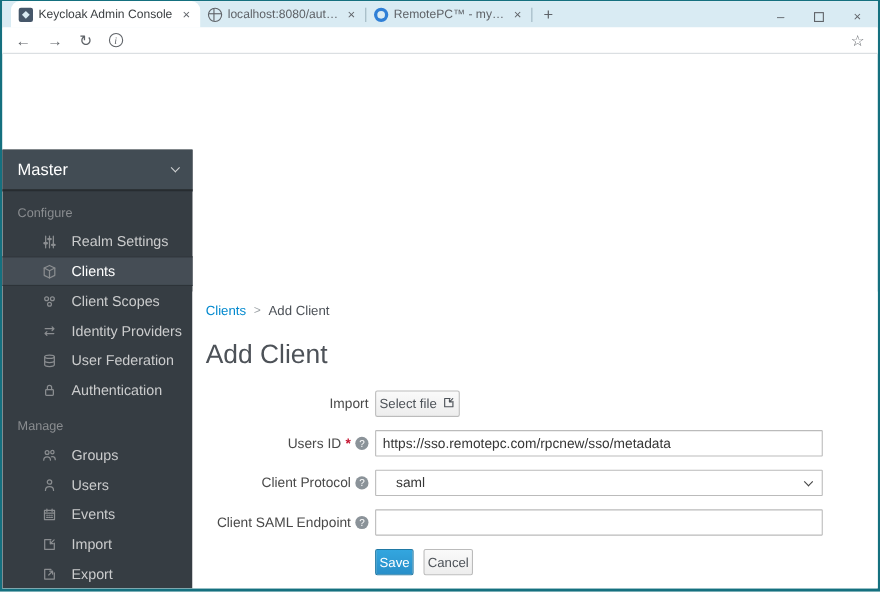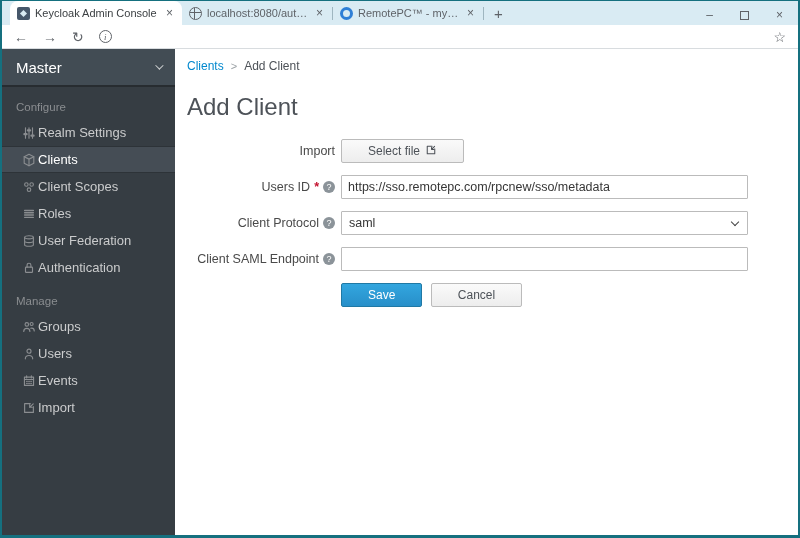--- a/index.html
+++ b/index.html
@@ -31,45 +31,45 @@
   .wc-restore { width:9px; height:9px; border:1px solid #5f6368; }
   
   .urlbar { height:24px; background:#fff; display:flex; align-items:center; padding:0 12px; border-bottom:1px solid #d8dcdf; flex-shrink:0; color:#5f6368; }
   .nav-ico { font-size:14px; margin-right:15px; line-height:1; }
   .info-ico { width:13px; height:13px; border:1px solid #5f6368; border-radius:50%; font-size:9px; display:inline-flex; align-items:center; justify-content:center; margin-right:8px; flex-shrink:0; font-style:italic; font-family:"Liberation Serif", serif; }
   .url-text { font-size:12px; white-space:nowrap; overflow:hidden; }
   .url-host { color:#202124; }
   .url-path { color:#7e868b; }
   .star-ico { margin-left:auto; font-size:14px; color:#5f6368; }
   
-  .app { flex:1; display:flex; overflow:hidden; }
+  .app { flex:1; display:flex; overflow:hidden;align-items:flex-end; }
   .sidebar { width:173px; background:#363d43; flex-shrink:0; display:flex; flex-direction:column; }
   .realm-header { height:38px; background:#424c54; border-bottom:2px solid #272c30; display:flex; align-items:center; padding:0 14px; color:#fff; font-size:15px; flex-shrink:0; }
   .realm-chev { margin-left:auto; width:6px; height:6px; border-right:1.5px solid #cfd1d2; border-bottom:1.5px solid #cfd1d2; transform:rotate(45deg) translateY(-2px); }
   .side-section { font-size:11.5px; color:#8a8d90; padding:14px 0 6px 14px; }
-  .side-item { height:27px; display:flex; align-items:center; padding-left:20px; gap:2px; color:#cbcccd; font-size:13px; }
+  .side-item { height:27px; display:flex; align-items:center; padding-left:36px; gap:13px; color:#cbcccd; font-size:13px; }
   .side-item.selected { background:#454d55; border-top:1px solid #2d3338; border-bottom:1px solid #2d3338; color:#fff; }
   .side-icon { width:14px; height:14px; flex-shrink:0; }
   .side-icon svg { width:14px; height:14px; stroke:#8a8d90; fill:none; stroke-width:1.3; stroke-linecap:round; stroke-linejoin:round; }
   
   .content { flex:1; background:#fff; padding:10px 0 0 12px; overflow:hidden; }
   .breadcrumb { display:flex; align-items:center; gap:7px; font-size:12px; }
   .crumb-link { color:#0088ce; }
   .crumb-sep { color:#9aa0a4; font-size:11px; }
   .crumb-current { color:#4d5258; }
   .page-title { font-size:24px; font-weight:300; color:#4d5258; margin:20px 0 18px; }
   .form-row { display:flex; align-items:center; margin-bottom:12px; }
   .form-label { width:148px; flex-shrink:0; display:flex; justify-content:flex-end; align-items:center; gap:4px; font-size:12.5px; color:#4a4a4a; }
   .req { color:#c4122f; font-weight:bold; }
   .help-ico { width:12px; height:12px; border-radius:50%; background:#8b9399; color:#fff; font-size:9px; display:inline-flex; align-items:center; justify-content:center; flex-shrink:0; }
   .field { width:407px; margin-left:6px; }
   .txt { width:100%; height:24px; border:1px solid #bbb; border-radius:1px; padding:2px 6px; font-family:"Liberation Sans", sans-serif; font-size:12.5px; color:#363636; }
-  .sel { position:relative; width:100%; height:24px; border:1px solid #bbb; border-radius:1px; padding:0 24px 0 7px; font-size:12.5px; color:#363636; display:flex; align-items:center; background:#fff; }
+  .sel { position:relative; width:100%; height:24px; border:1px solid #bbb; border-radius:1px; padding:0 24px 0 18px; font-size:12.5px; color:#363636; display:flex; align-items:center; background:#fff; }
   .sel-chev { position:absolute; right:9px; top:7px; width:6px; height:6px; border-right:1.5px solid #444; border-bottom:1.5px solid #444; transform:rotate(45deg); }
-  .btn { display:inline-flex; align-items:center; gap:5px; height:24px; padding:0 26px; font-size:12px; border-radius:2px; }
+  .btn { display:inline-flex; align-items:center; gap:5px; height:24px; padding:0 3px; font-size:12px; border-radius:2px; }
   .btn-default { background:linear-gradient(#fafafa,#ededed); border:1px solid #bbb; color:#4d5258; }
   .btn-primary { background:linear-gradient(#33a6df,#288fc9); border:1px solid #2079a5; color:#fff; margin-right:4px; }
   .btn-row { }
   .file-ico svg { width:12px; height:12px; stroke:#4d5258; fill:none; stroke-width:1.4; stroke-linecap:round; stroke-linejoin:round; }
 </style>
 </head>
 <body>
 
 <div id="window">
 
@@ -134,23 +134,23 @@
       <div class="side-item">
         <span class="side-icon"><svg viewBox="0 0 16 16">
               <circle cx="5" cy="5.2" r="2"></circle>
               <circle cx="11" cy="5.2" r="2"></circle>
               <circle cx="8" cy="11" r="2"></circle>
             </svg></span>
         <span>Client Scopes</span>
       </div>
       <div class="side-item">
         <span class="side-icon"><svg viewBox="0 0 16 16">
-              <path d="M3 4h10M3 6.6h10M3 9.2h10M3 11.8h10" stroke-width="1.6"></path>
-            </svg></span>
-        <span>Roles</span>
+              <path d="M3.5 5.5h9M10.7 3.6l1.9 1.9-1.9 1.9M12.5 10.5h-9M5.3 8.6l-1.9 1.9 1.9 1.9"></path>
+            </svg></span>
+        <span>Identity Providers</span>
       </div>
       <div class="side-item">
         <span class="side-icon"><svg viewBox="0 0 16 16">
               <ellipse cx="8" cy="3.8" rx="5" ry="1.8"></ellipse>
               <path d="M3 3.8v8.4c0 1 2.2 1.8 5 1.8s5-.8 5-1.8V3.8M3 8c0 1 2.2 1.8 5 1.8S13 9 13 8"></path>
             </svg></span>
         <span>User Federation</span>
       </div>
       <div class="side-item">
         <span class="side-icon"><svg viewBox="0 0 16 16">
@@ -185,20 +185,27 @@
               <path d="M5 8.4h1.3M7.4 8.4h1.3M9.8 8.4h1.3M5 10.7h1.3M7.4 10.7h1.3M9.8 10.7h1.3" stroke-width="1.1"></path>
             </svg></span>
         <span>Events</span>
       </div>
       <div class="side-item">
         <span class="side-icon"><svg viewBox="0 0 16 16">
               <path d="M13 6.5V13H3V3h6.5"></path>
               <path d="M12.8 3.2 8.8 7.2M8.8 7.2v-3M8.8 7.2h3"></path>
             </svg></span>
         <span>Import</span>
+      </div>
+      <div class="side-item">
+        <span class="side-icon"><svg viewBox="0 0 16 16">
+              <path d="M9.5 3H3v10h10V6.5"></path>
+              <path d="M7.2 8.8l4-4M11.2 4.8v3M11.2 4.8h-3"></path>
+            </svg></span>
+        <span>Export</span>
       </div>
     </div>
 
     <div class="content">
       <div class="breadcrumb">
         <span class="crumb-link">Clients</span>
         <span class="crumb-sep">&gt;</span>
         <span class="crumb-current">Add Client</span>
       </div>
 

